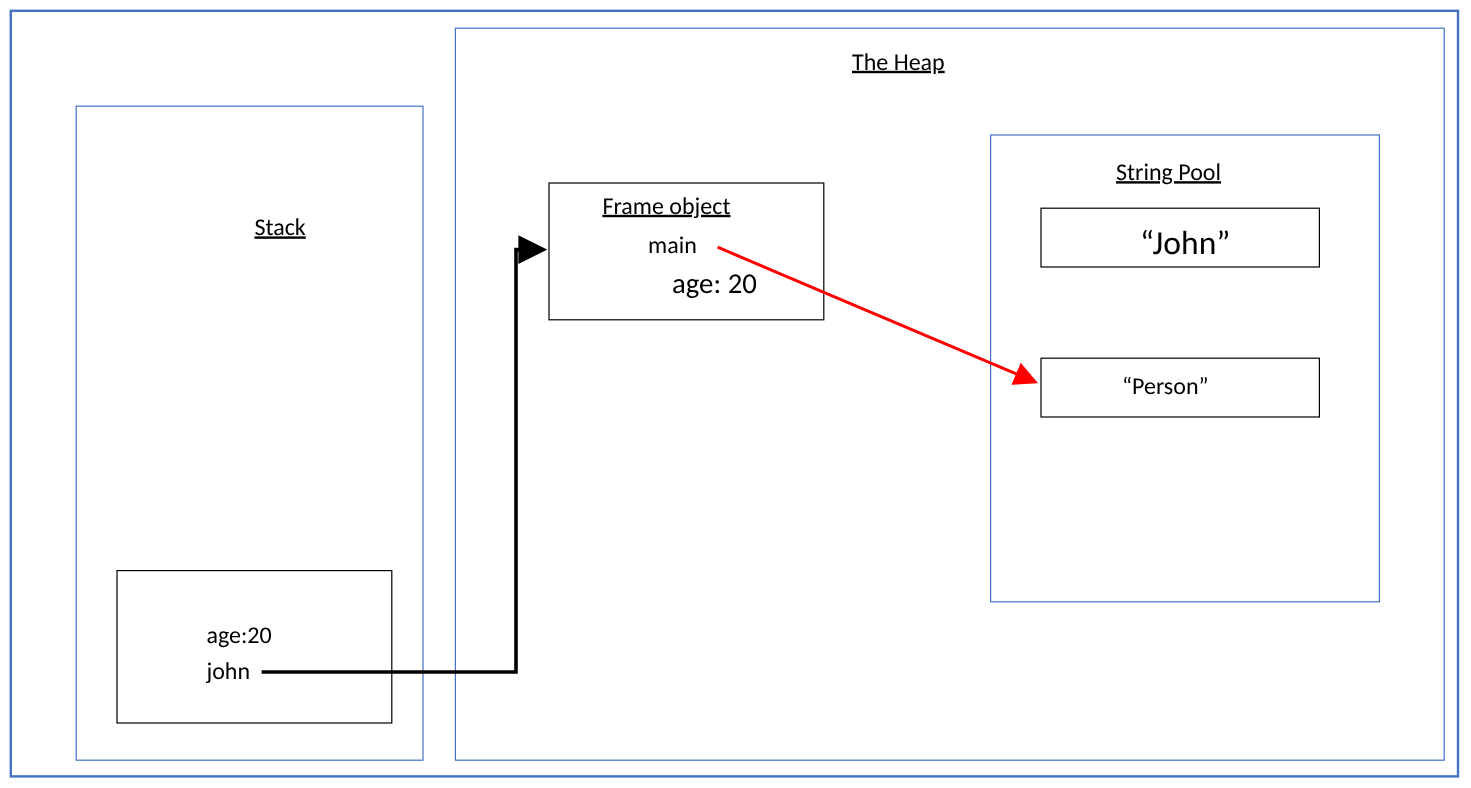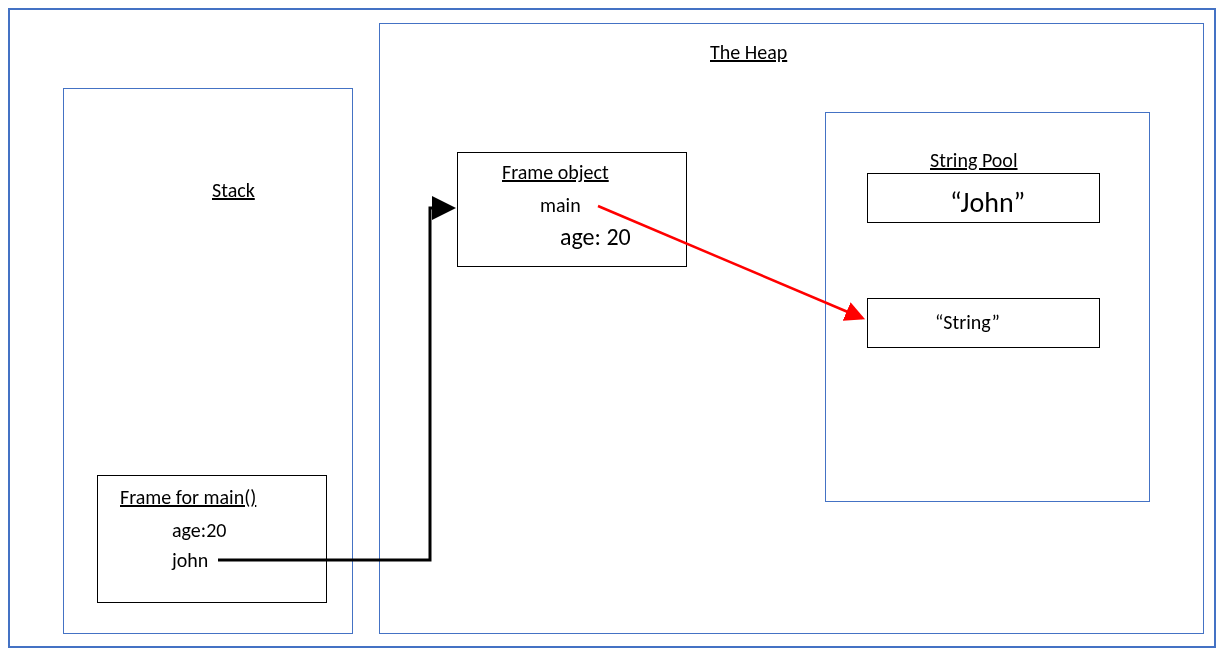--- a/index.html
+++ b/index.html
@@ -54,49 +54,48 @@
 <div class="canvas">
 
   <div class="box outer" style="left:8px; top:8px; width:1208px; height:640px;"></div>
 
   <div class="box thin-blue" style="left:63px; top:88px; width:290px; height:546px;"></div>
 
   <div class="label underline" style="left:180px; top:178px; font-size:20px;margin-left:32px;">Stack</div>
 
   <div class="box black-border" style="left:97px; top:475px; width:230px; height:128px;"></div>
 
-  <div class="label underline" style="left:120px; top:485px; font-size:20px;">Frame for main()</div>
 
   <div class="label" style="left:172px; top:518px; font-size:20px;">age:20</div>
 
   <div class="label" style="left:172px; top:548px; font-size:20px;">john</div>
 
   <div class="box thin-blue" style="left:379px; top:23px; width:825px; height:611px;"></div>
 
   <div class="label underline" style="left:710px; top:40px; font-size:20px;">The Heap</div>
 
   <div class="box black-border" style="left:457px; top:152px; width:230px; height:115px;"></div>
 
   <div class="label underline" style="left:502px; top:160px; font-size:20px;">Frame object</div>
 
   <div class="label" style="left:540px; top:193px; font-size:20px;">main</div>
 
   <div class="label" style="left:560px; top:222px; font-size:24px;">age: 20</div>
 
   <div class="box thin-blue" style="left:825px; top:112px; width:325px; height:390px;"></div>
 
-  <div class="label underline" style="left:930px; top:132px; font-size:20px;margin-top:16px;">String Pool</div>
+  <div class="label underline" style="left:930px; top:132px; font-size:20px;">String Pool</div>
 
   <div class="box black-border" style="left:867px; top:173px; width:233px; height:50px;"></div>
 
   <div class="label" style="left:950px; top:185px; font-size:28px;">“John”</div>
 
   <div class="box black-border" style="left:867px; top:298px; width:233px; height:50px;"></div>
 
-  <div class="label" style="left:935px; top:310px; font-size:20px;">“String”</div>
+  <div class="label" style="left:935px; top:310px; font-size:20px;">“Person”</div>
 
   <svg class="overlay" width="1226" height="657">
     <defs>
       <marker id="arrow-black" viewBox="0 0 12 12" refX="10" refY="6" markerWidth="8" markerHeight="8" orient="auto-start-reverse">
         <path d="M 0 0 L 12 6 L 0 12 z" fill="#000000"></path>
       </marker>
       <marker id="arrow-red" viewBox="0 0 12 12" refX="10" refY="6" markerWidth="8" markerHeight="8" orient="auto-start-reverse">
         <path d="M 0 0 L 12 6 L 0 12 z" fill="#FF0000"></path>
       </marker>
     </defs>

